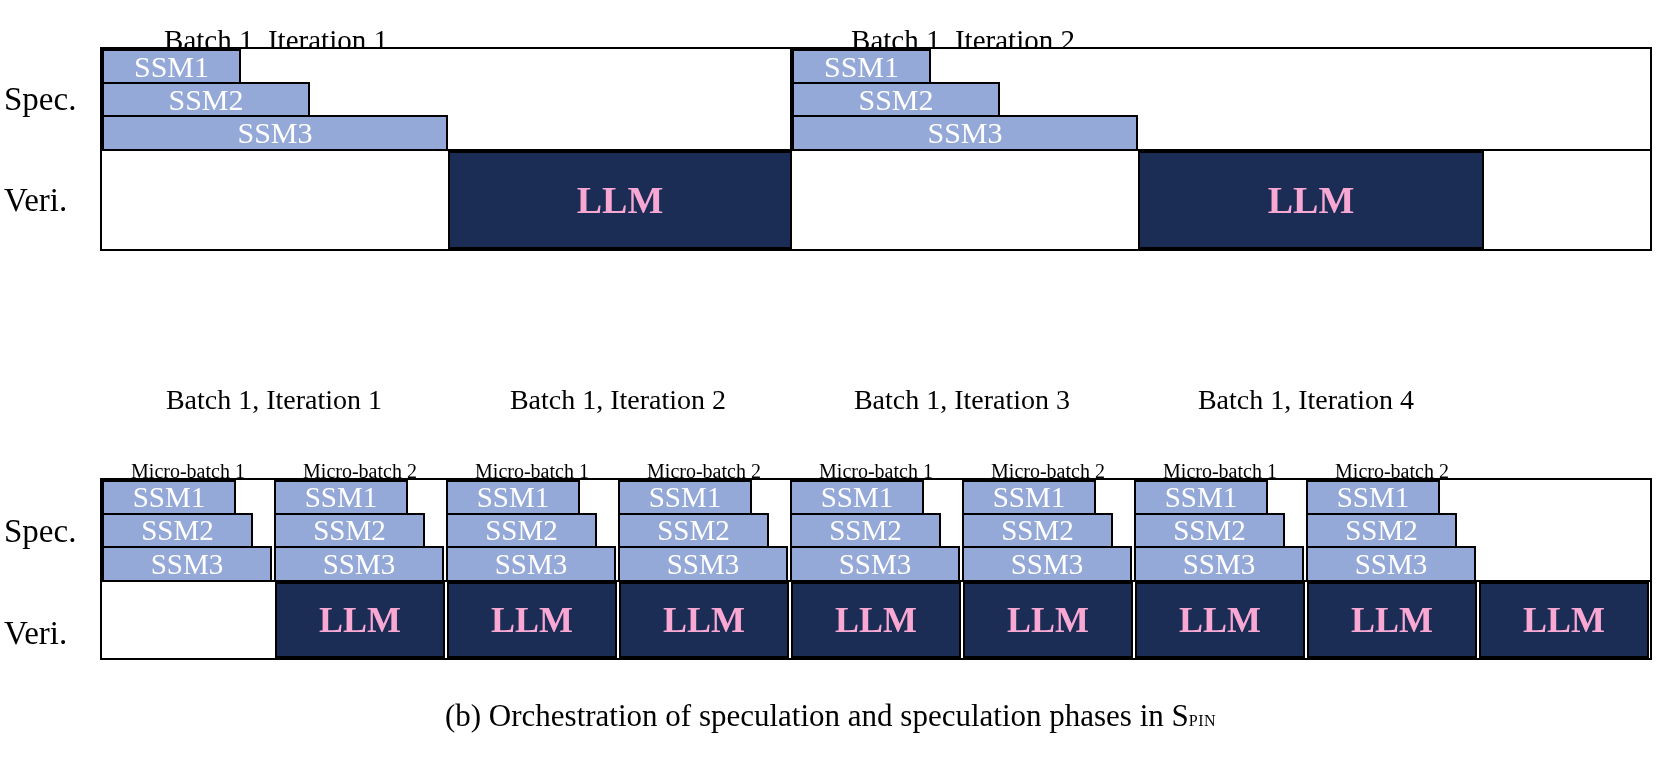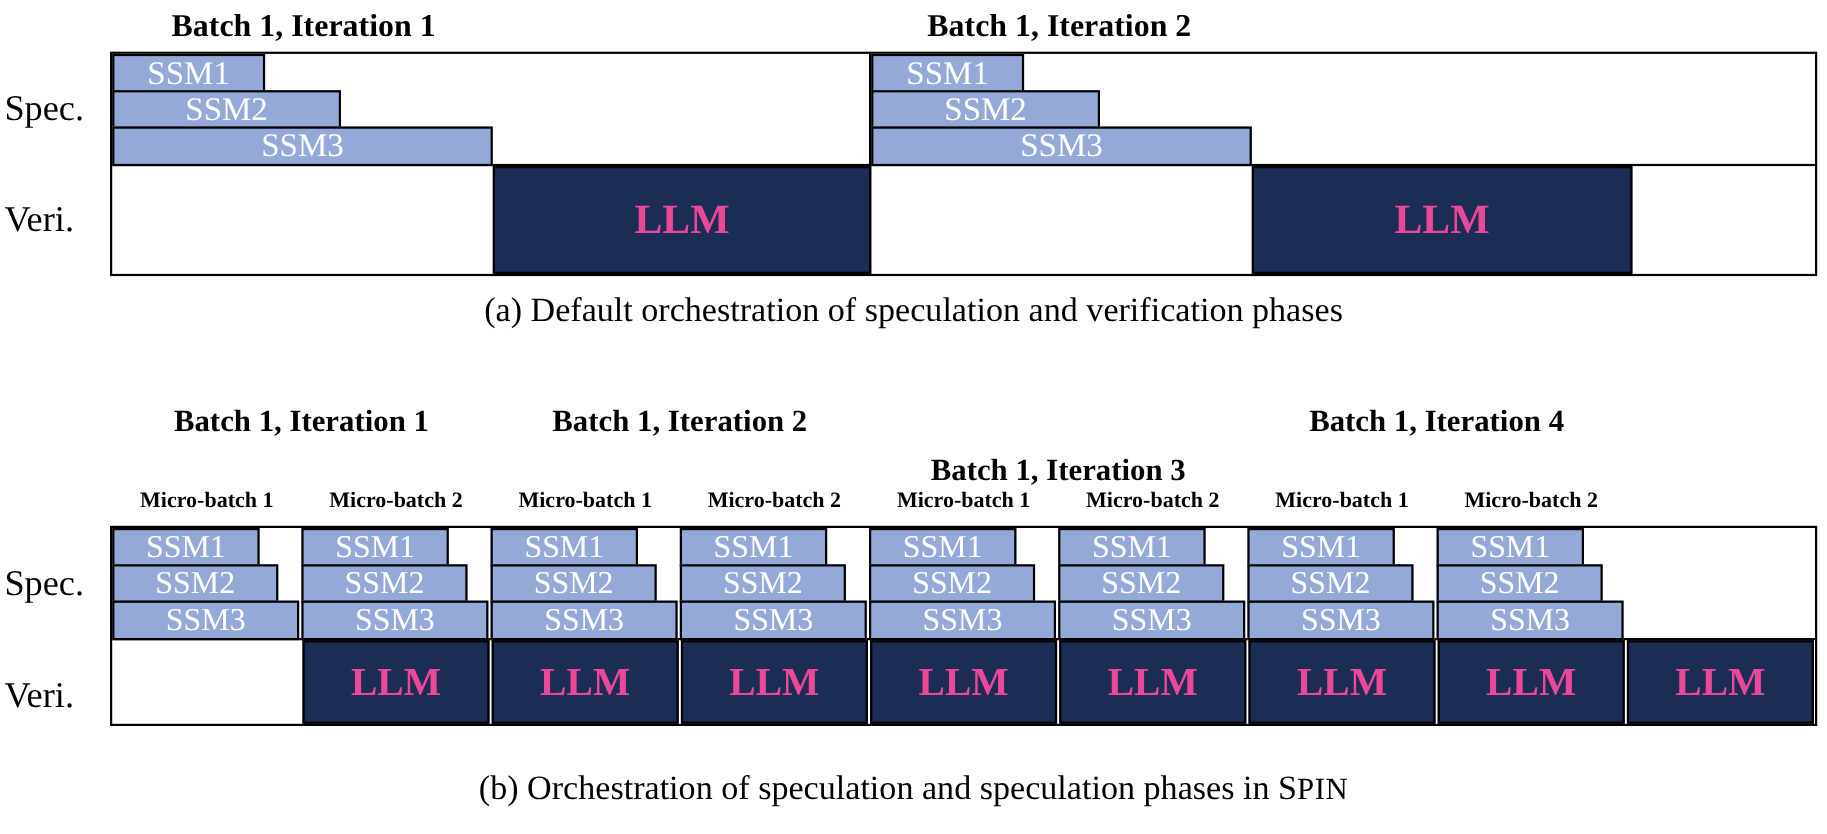--- a/index.html
+++ b/index.html
@@ -3,37 +3,37 @@
 <meta charset="utf-8">
 <style>
   html,body{margin:0;padding:0;background:#ffffff;}
   .page{
     position:relative;width:1661px;height:758px;background:#fff;overflow:hidden;
     font-family:"Liberation Serif","DejaVu Serif",serif;color:#000;
   }
   .box{position:absolute;background:#fff;border:2px solid #000;box-sizing:border-box;}
   .hdr-row{position:absolute;left:0;top:0;width:100%;height:0;overflow:visible;}
   .hdr{position:absolute;transform:translateX(-50%);white-space:nowrap;
-       font-size:29px;line-height:36px;top:0;font-weight:bold;}
+       font-size:29px;line-height:36px;top:16px;}
   .hdr-b{font-size:28px;}
   .micro{font-size:20px;line-height:26px;}
   .rowlabel{position:absolute;font-size:33px;line-height:38px;}
   .bar{position:absolute;background:var(--ssm,#95A9D9);border:2px solid #000;box-sizing:border-box;
        color:#fff;display:flex;align-items:center;justify-content:center;
        font-size:30px;line-height:1;}
   .bar-b{font-size:29px;}
   .llm{position:absolute;background:var(--llm,#1B2C55);border:2px solid #000;box-sizing:border-box;
-       color:#ec4899;display:flex;align-items:center;justify-content:center;
+       color:#f9a8d4;display:flex;align-items:center;justify-content:center;
        font-weight:bold;font-size:38px;}
   .llm-b{font-size:36px;}
   .hdiv{position:absolute;left:0;right:0;height:2px;background:#000;}
   .vdiv{position:absolute;top:0;bottom:0;width:2px;background:#000;}
   .caption{position:absolute;left:0;width:1661px;text-align:center;
            font-size:31px;line-height:40px;}
-  .sc{font-size:28px;letter-spacing:0.5px;}
+  .sc{font-size:16px;letter-spacing:0.5px;}
 </style>
 </head>
 <body>
 
 <div class="page">
 
   <div class="hdr-row" id="hdrsA" style="top:6px">
       <div class="hdr" style="left: 276px;">Batch 1, Iteration 1</div>
       <div class="hdr" style="left: 963px;">Batch 1, Iteration 2</div>
     </div>
@@ -47,26 +47,25 @@
   <div class="bar" style="left: 0px; top: 0px; width: 139px; height: 35px;">SSM1</div>
       <div class="bar" style="left: 0px; top: 33px; width: 208px; height: 35px;">SSM2</div>
       <div class="bar" style="left: 0px; top: 66px; width: 346px; height: 36px;">SSM3</div>
       <div class="llm" style="left: 346px; top: 102px; width: 344px; height: 98px;">LLM</div>
       <div class="bar" style="left: 690px; top: 0px; width: 139px; height: 35px;">SSM1</div>
       <div class="bar" style="left: 690px; top: 33px; width: 208px; height: 35px;">SSM2</div>
       <div class="bar" style="left: 690px; top: 66px; width: 346px; height: 36px;">SSM3</div>
       <div class="llm" style="left: 1036px; top: 102px; width: 346px; height: 98px;">LLM</div>
     </div>
 
-  <div class="caption" style="top:262px">(a) Default orchestration of speculation and verification phases</div>
 
   <div class="hdr-row" id="hdrsB" style="top:366px">
       <div class="hdr hdr-b" style="left: 274px;">Batch 1, Iteration 1</div>
       <div class="hdr hdr-b" style="left: 618px;">Batch 1, Iteration 2</div>
-      <div class="hdr hdr-b" style="left: 962px; margin-top: 44px;">Batch 1, Iteration 3</div>
+      <div class="hdr hdr-b" style="left: 962px;">Batch 1, Iteration 3</div>
       <div class="hdr hdr-b" style="left: 1306px; text-align: center;">Batch 1, Iteration 4</div>
     </div>
   <div class="hdr-row" id="microsB" style="top:442px">
       <div class="hdr micro" style="left: 188px;">Micro-batch 1</div>
       <div class="hdr micro" style="left: 360px;">Micro-batch 2</div>
       <div class="hdr micro" style="left: 532px;">Micro-batch 1</div>
       <div class="hdr micro" style="left: 704px;">Micro-batch 2</div>
       <div class="hdr micro" style="left: 876px;">Micro-batch 1</div>
       <div class="hdr micro" style="left: 1048px;">Micro-batch 2</div>
       <div class="hdr micro" style="left: 1220px;">Micro-batch 1</div>

